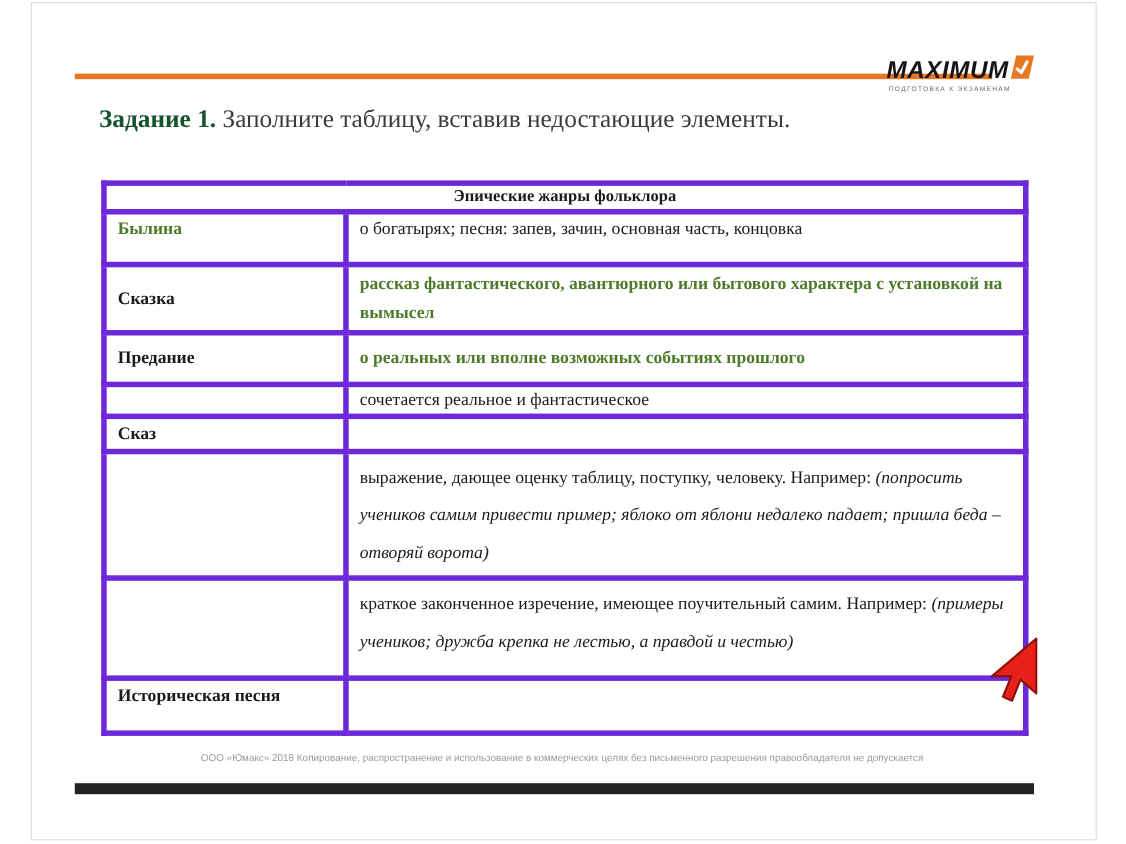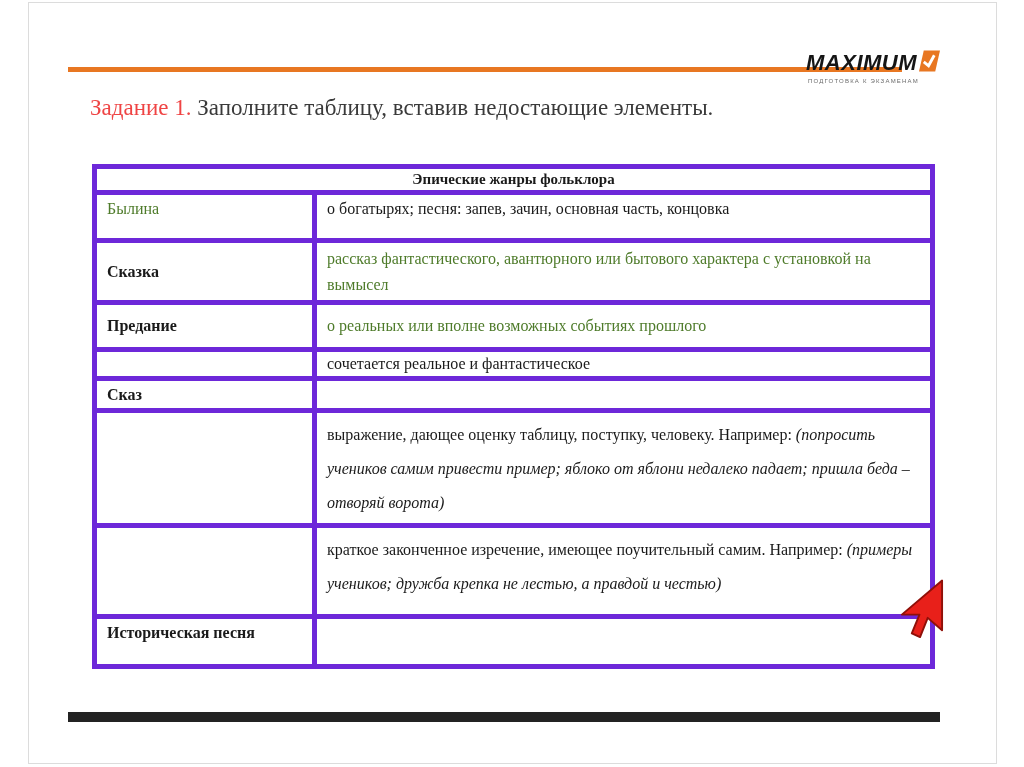--- a/index.html
+++ b/index.html
@@ -25,35 +25,35 @@
   .logo-mark { margin-left:2px; }
   .logo-tagline {
     font-family:"Liberation Sans", sans-serif; font-size:6px; letter-spacing:1.2px;
     color:#6b6b6b; margin-top:2px; margin-left:2px; white-space:nowrap;
   }
   
   .title {
     position:absolute; left:90px; top:92px; width:740px;
     font-size:23px; line-height:1.4; color:#3a3a3a;
   }
-  .title .prefix { font-weight:normal; color:#ef4444;text-align:center; }
+  .title .prefix { font-weight:bold; color:#14532d;text-align:center; }
   
   .task-table {
     position:absolute; left:92px; top:164px; width:838px;
     border-collapse:collapse; table-layout:fixed;
     font-size:16px; color:#1a1a1a;
   }
   .task-table th, .task-table td {
     border:5px solid #6d28d9; padding:3px 10px; vertical-align:middle;
     overflow:hidden;
   }
   .task-table th { text-align:center; font-size:15px; padding:2px; font-weight:bold; }
   .task-table tr.va-top td { vertical-align:top; padding-top:5px; }
   .term { font-weight:bold; }
-  .green { color:#4e7b2a; font-weight:normal; }
+  .green { color:#4e7b2a; font-weight:bold; }
   .spacious { line-height:2.12; }
   .italic { font-style:italic; }
   
   .footer {
     position:absolute; left:92px; top:684px; width:838px; text-align:center;
     font-family:"Liberation Sans", sans-serif; font-size:9px; color:#9a9a9a;
   }
   .bottom-bar {
     position:absolute; left:68px; top:712px; width:872px; height:10px;
     background:#232323;
@@ -122,20 +122,21 @@
       <td></td>
       <td class="spacious"><span>краткое законченное изречение, имеющее поучительный самим. Например: </span><span class="italic">(примеры учеников; дружба крепка не лестью, а правдой и честью)</span></td>
     </tr>
     <tr class="va-top" style="height:50px">
       <td class="term">Историческая песня</td>
       <td></td>
     </tr>
   </tbody>
     </table>
 
+  <div class="footer">ООО «Юмакс» 2018 Копирование, распространение и использование в коммерческих целях без письменного разрешения правообладателя не допускается</div>
 
   <div class="bottom-bar"></div>
 
   <div class="cursor-arrow">
     <svg width="46" height="74" viewBox="0 0 24 38" aria-hidden="true">
       <g transform="scale(-1,1) translate(-24,0)">
         <polygon points="1,1 1,27 8.5,20.5 12.5,30.5 16.8,28.6 12.8,18.8 22,18.8" fill="#e8201a" stroke="#8f1009" stroke-width="1" stroke-linejoin="round"></polygon>
       </g>
     </svg>
   </div>

